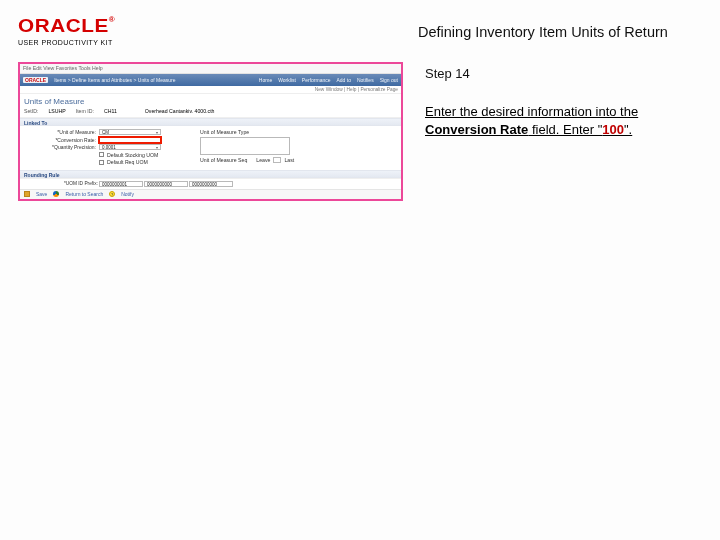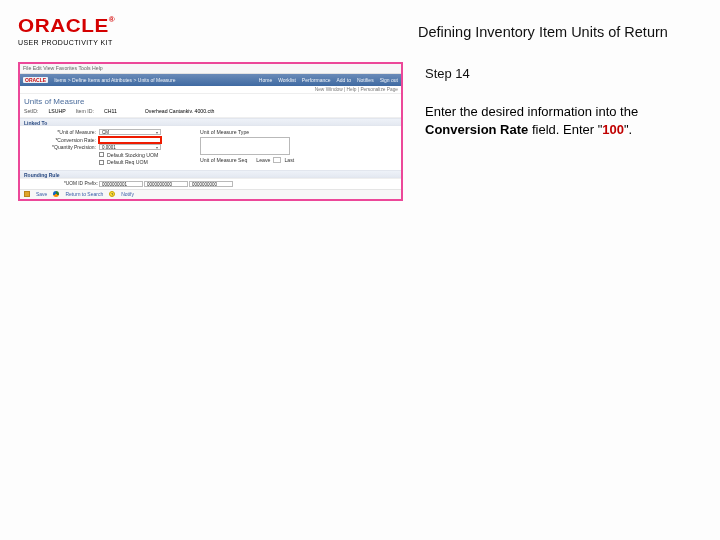--- a/index.html
+++ b/index.html
@@ -47,21 +47,21 @@
     display: flex;
     align-items: flex-start;
     padding: 12px 18px 0 18px;
     gap: 22px;
   }
 
   .screenshot-col { width: 385px; }
   .text-col { flex: 1; padding-top: 4px; }
 
   .step-label { font-size: 13px; color: #111; margin-bottom: 22px; }
-  .instr { font-size: 13px; line-height: 1.35; }
+  .instr { font-size: 13px; line-height: 1.35; text-decoration: underline; }
   .instr .red { color: #c00000; font-weight: bold; }
 
   
   .shot {
     width: 385px;
     border: 2px solid #ec4899;
     background: #fff;
     font-size: 5.2px;
     color: #333;
   }

